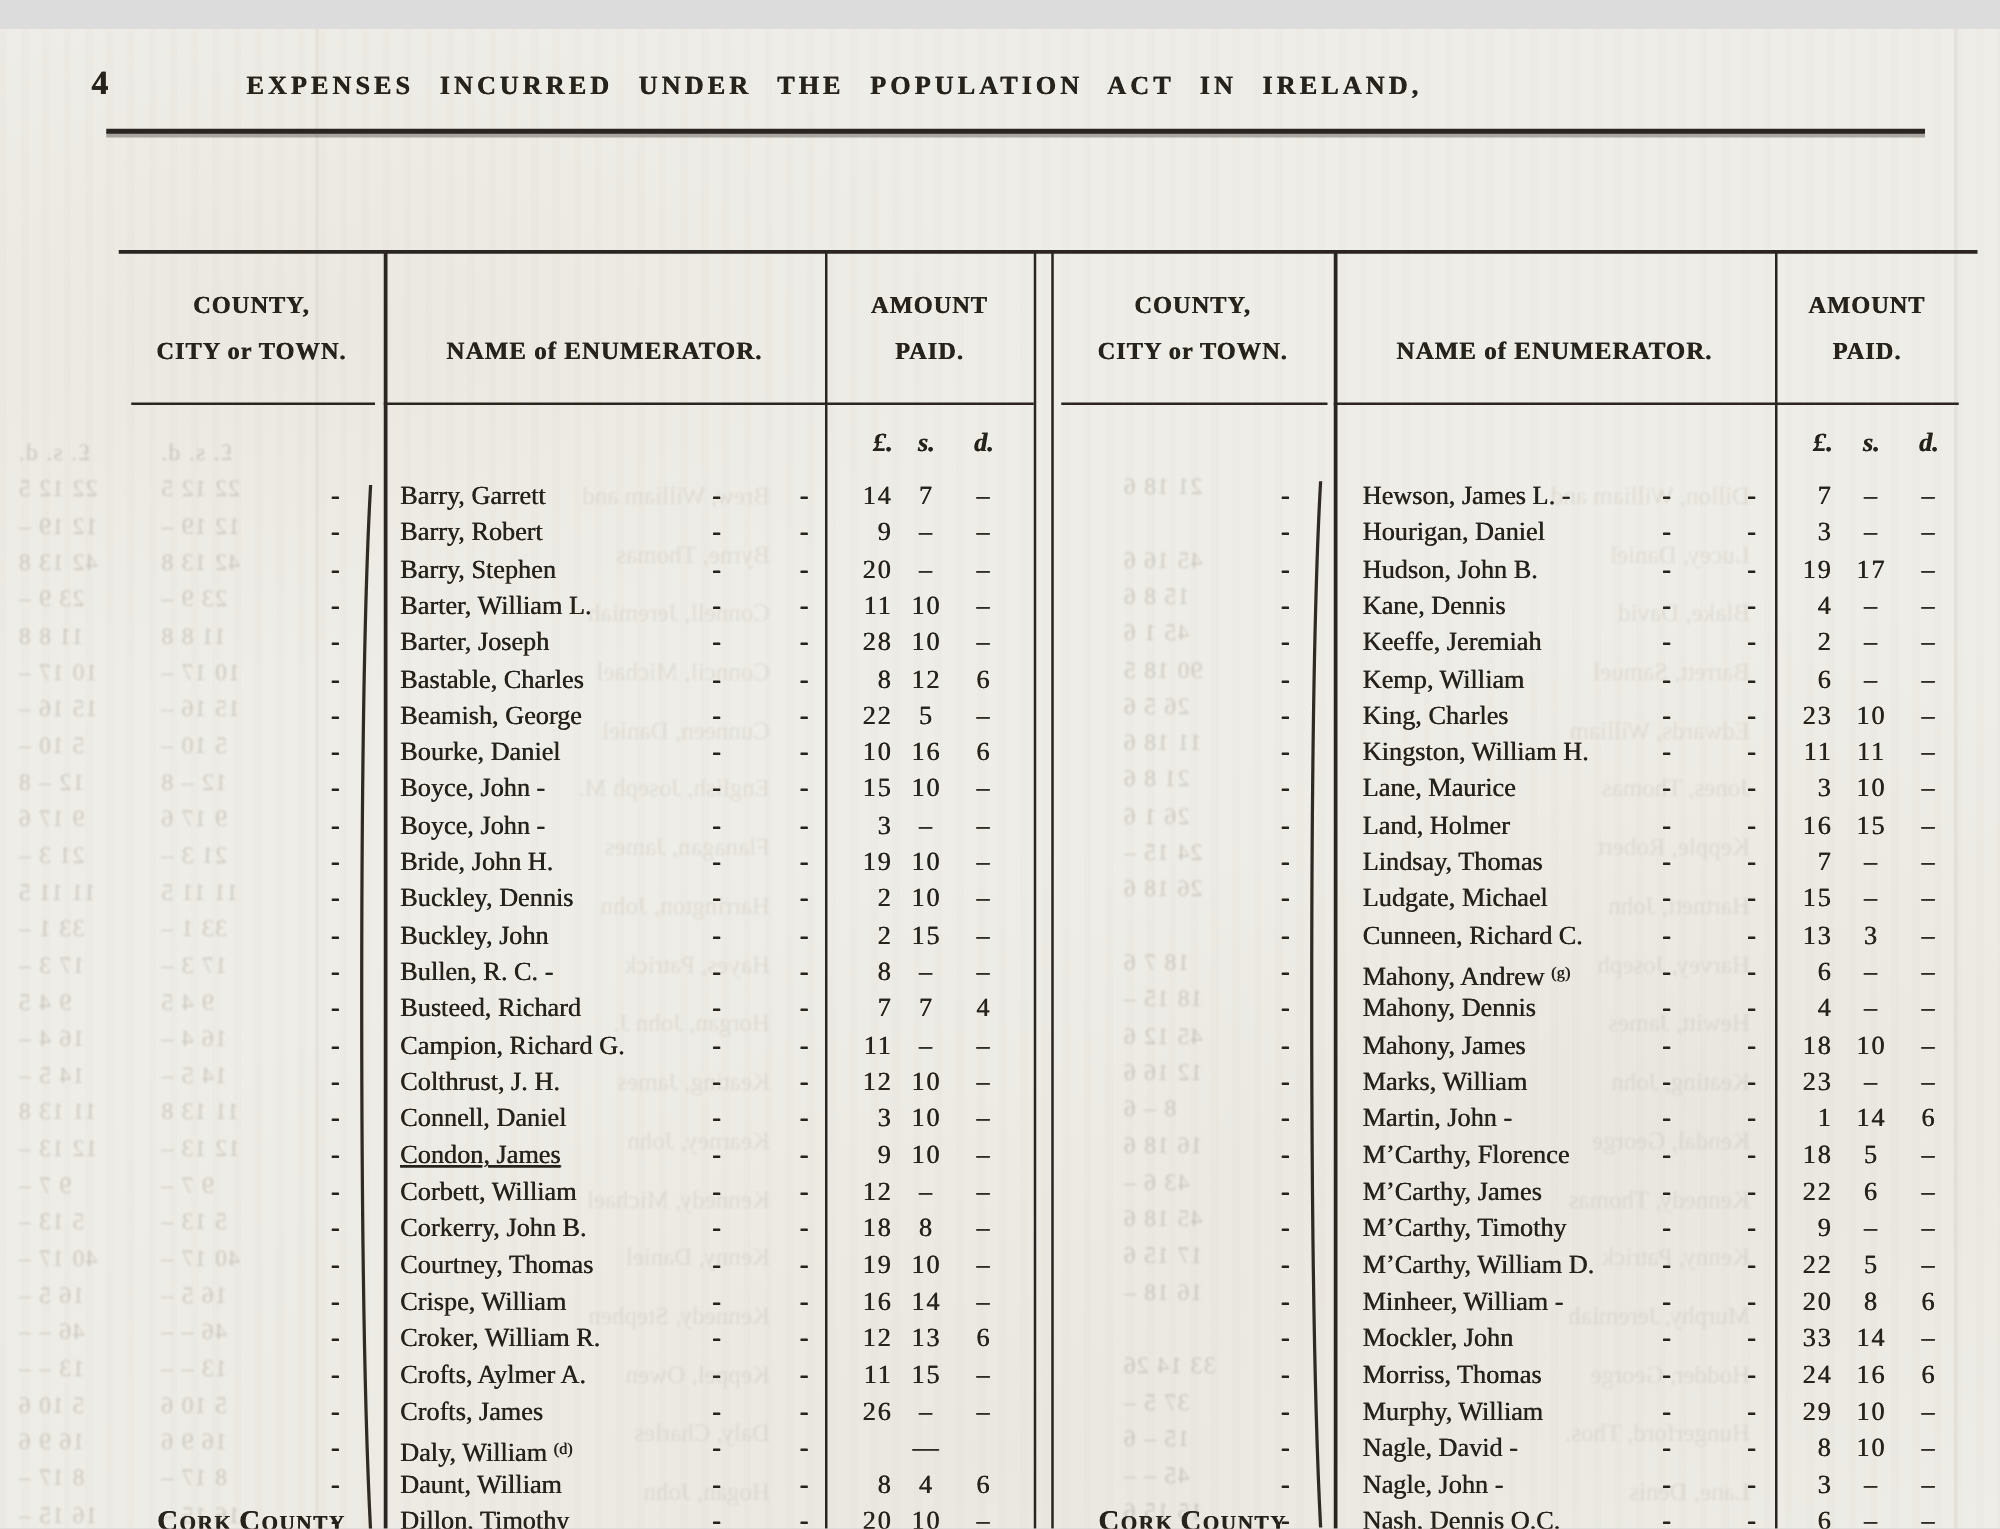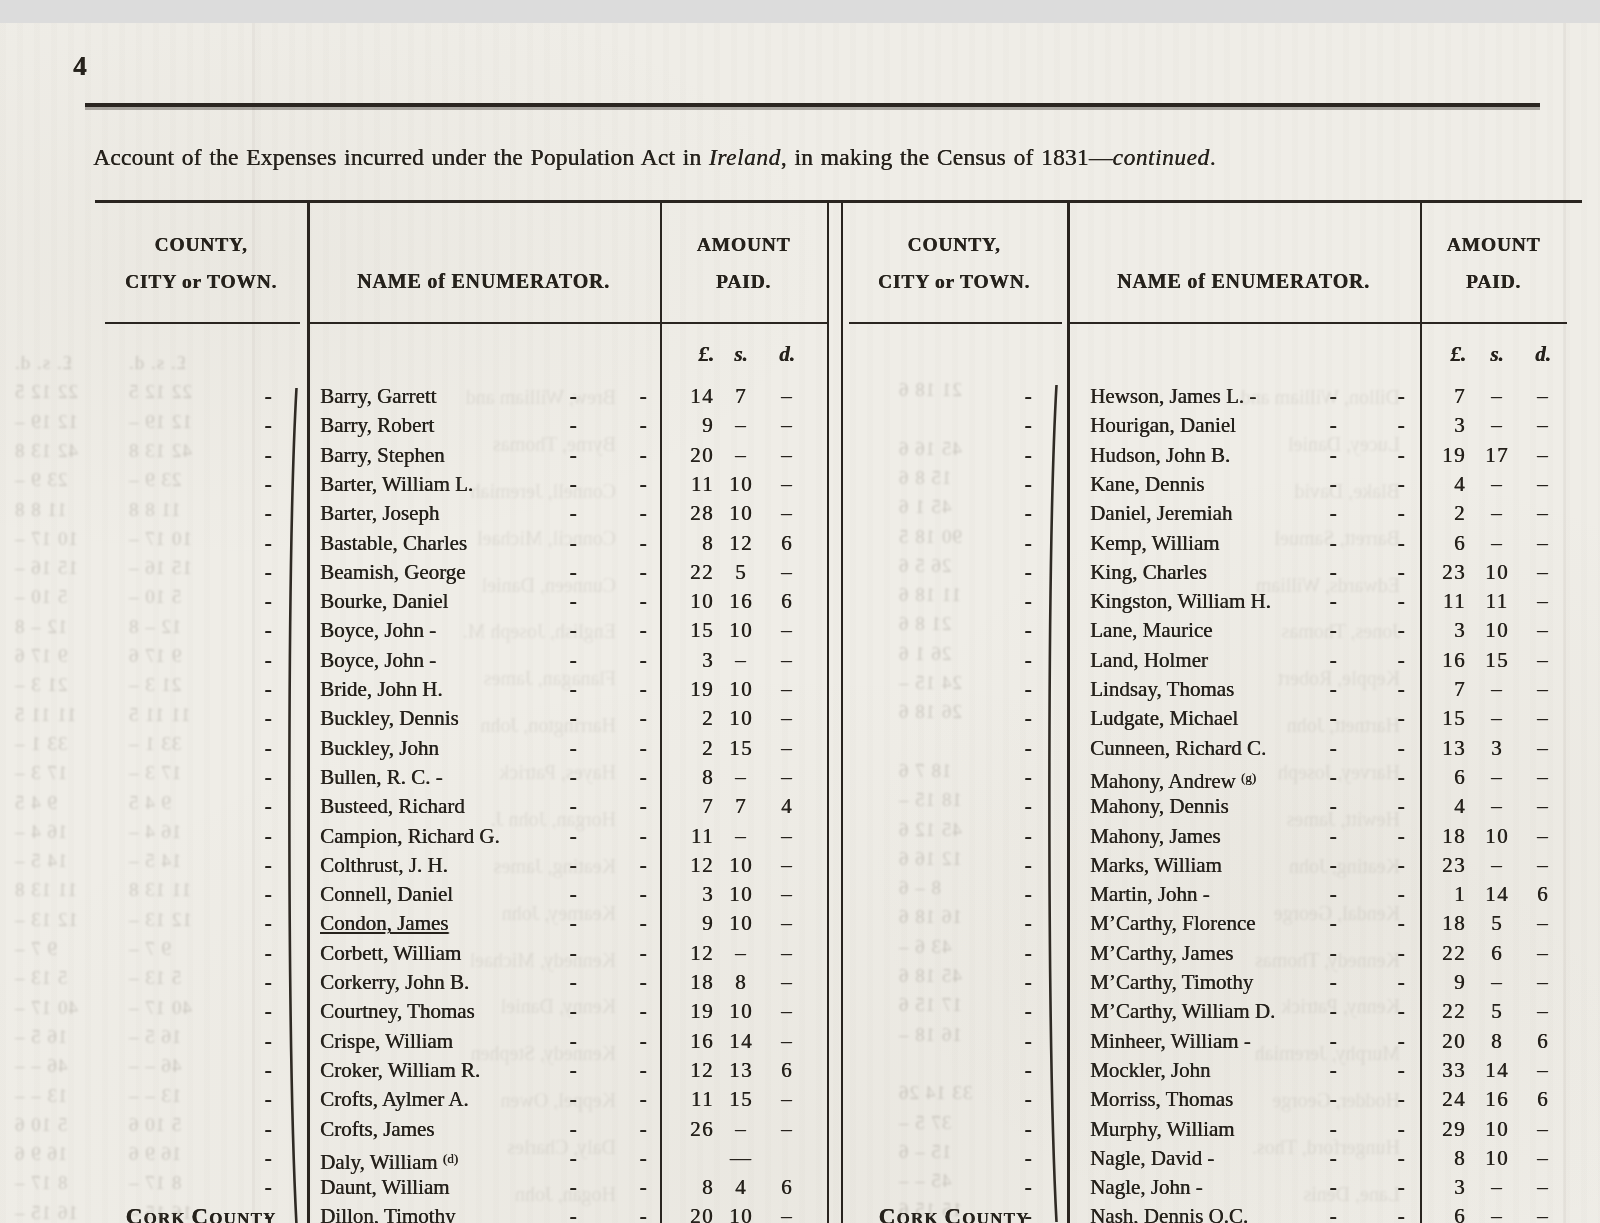--- a/index.html
+++ b/index.html
@@ -49,23 +49,23 @@
 </head>
 <body>
 
 <div class="screen">
   <div class="paper">
 
     <div class="fold" style="left:252px;"></div>
     <div class="fold" style="left:1563px;"></div>
 
     <div class="pageno ink">4</div>
+    <div class="runhead ink">EXPENSES INCURRED UNDER THE POPULATION ACT IN IRELAND,</div>
     <div class="dblrule"></div>
 
-    <div class="caption ink"><span>Account of the Expenses incurred under the Population Act in </span><i>Ireland</i><span>, in making the Census of 1831—</span><i>continued</i><span>.</span></div>
 
     <div class="rule" style="left:95px;top:177px;width:1487px;height:3px;"></div>
     <div class="rule" style="left:307px;top:177px;width:2.5px;height:1023px;"></div>
     <div class="rule" style="left:660px;top:177px;width:2px;height:1023px;"></div>
     <div class="rule" style="left:827px;top:177px;width:2px;height:1023px;"></div>
     <div class="rule" style="left:841px;top:177px;width:2px;height:1023px;"></div>
     <div class="rule" style="left:1067px;top:177px;width:2.5px;height:1023px;"></div>
     <div class="rule" style="left:1420px;top:177px;width:2px;height:1023px;"></div>
 
     <div class="rule" style="left:105px;top:299px;width:195px;height:2px;"></div>
@@ -402,21 +402,21 @@
           <span class="cell cdash" style="left: 1016px; width: 24px;">-</span>
           <span class="cell " style="left: 1090px;">Kane, Dennis</span>
           <span class="cell ldash" style="left: 1326px; width: 14px;">-</span>
           <span class="cell ldash" style="left: 1394px; width: 14px;">-</span>
           <span class="cell amt r" style="left: 1420px; width: 46px;">4</span>
           <span class="cell amt c" style="left: 1474px; width: 46px;">–</span>
           <span class="cell amt c" style="left: 1520px; width: 46px;">–</span>
         </div>
         <div class="trow" style="top: 117.2px;">
           <span class="cell cdash" style="left: 1016px; width: 24px;">-</span>
-          <span class="cell " style="left: 1090px;">Daniel, Jeremiah</span>
+          <span class="cell " style="left: 1090px;">Keeffe, Jeremiah</span>
           <span class="cell ldash" style="left: 1326px; width: 14px;">-</span>
           <span class="cell ldash" style="left: 1394px; width: 14px;">-</span>
           <span class="cell amt r" style="left: 1420px; width: 46px;">2</span>
           <span class="cell amt c" style="left: 1474px; width: 46px;">–</span>
           <span class="cell amt c" style="left: 1520px; width: 46px;">–</span>
         </div>
         <div class="trow" style="top: 146.5px;">
           <span class="cell cdash" style="left: 1016px; width: 24px;">-</span>
           <span class="cell " style="left: 1090px;">Kemp, William</span>
           <span class="cell ldash" style="left: 1326px; width: 14px;">-</span>

